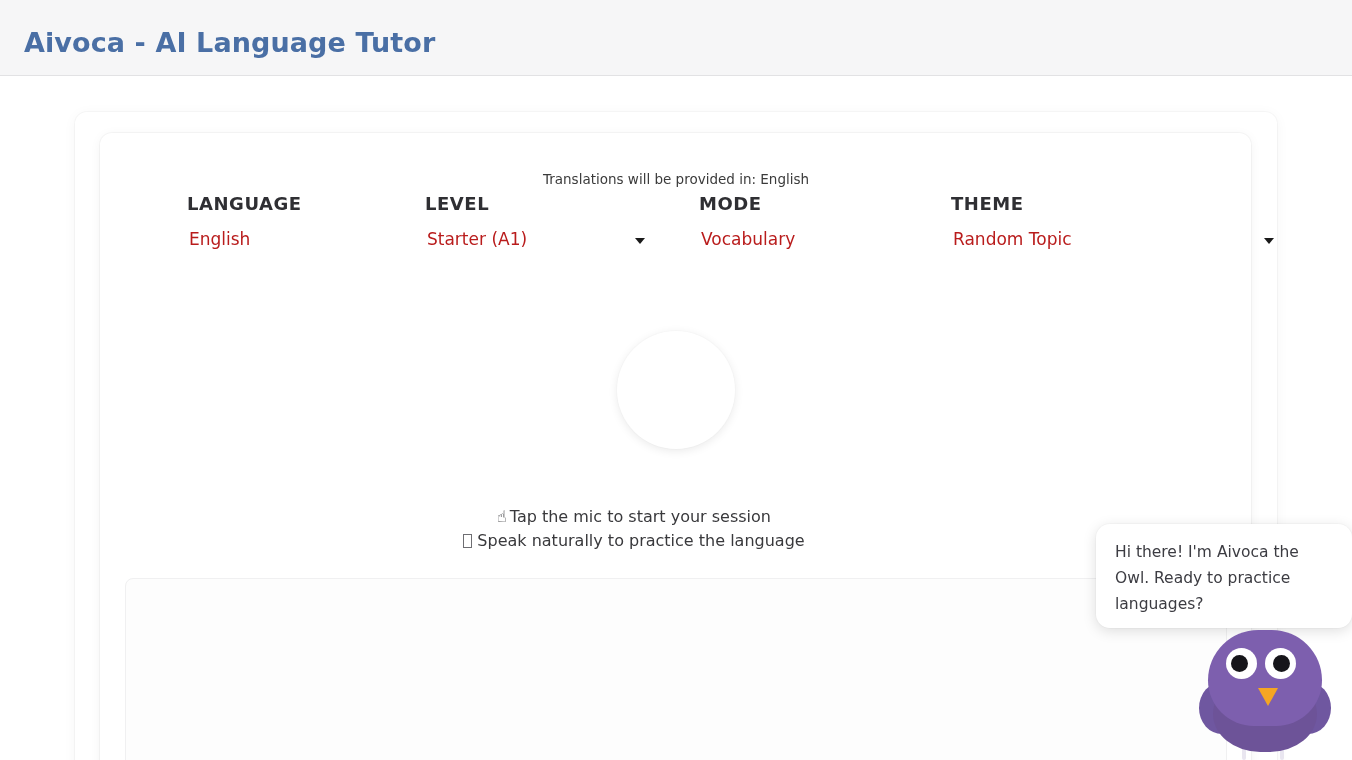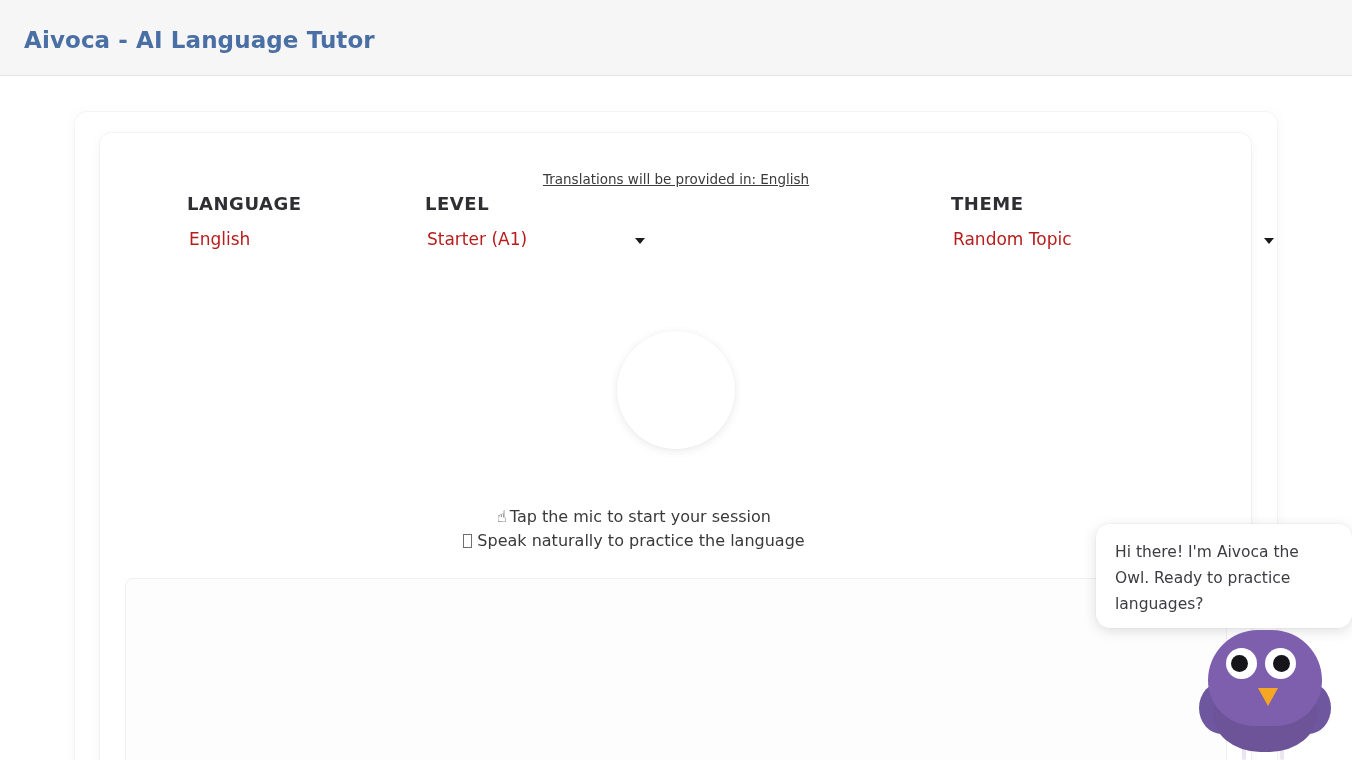--- a/index.html
+++ b/index.html
@@ -22,21 +22,21 @@
     top: 0;
     width: 1352px;
     height: 76px;
     background: #f6f6f7;
     border-bottom: 1px solid #e2e2e4;
   }
   .app-title {
     position: absolute;
     left: 24px;
     top: 27px;
-    font-size: 23px;
+    font-size: 27px;
     font-weight: bold;
     color: #4a6fa5;
     letter-spacing: 0.1px;
     white-space: nowrap;
   }
 
   
   .outer-panel {
     position: absolute;
     left: 75px;
@@ -62,21 +62,20 @@
 
   
   .translation-note {
     position: absolute;
     left: 0;
     top: 171px;
     width: 1352px;
     text-align: center;
     font-size: 13.5px;
     color: #3b3b3b;
-    text-decoration: underline;
   }
 
   
   .controls-row {
     position: absolute;
     left: 125px;
     top: 193px;
     width: 1100px;
     height: 72px;
   }
@@ -328,20 +327,27 @@
   </div>
 
   <div class="control-group cg-level">
     <div class="control-label">LEVEL</div>
     <div class="select-box">
       <span class="select-value">Starter (A1)</span>
       <span class="select-caret"></span>
     </div>
   </div>
 
+  <div class="control-group cg-mode">
+    <div class="control-label">MODE</div>
+    <div class="select-box">
+      <span class="select-value">Vocabulary</span>
+      <span class="select-caret"></span>
+    </div>
+  </div>
 
   <div class="control-group cg-theme">
     <div class="control-label">THEME</div>
     <div class="select-box">
       <span class="select-value">Random Topic</span>
       <span class="select-caret"></span>
     </div>
   </div>
 
 </div>

